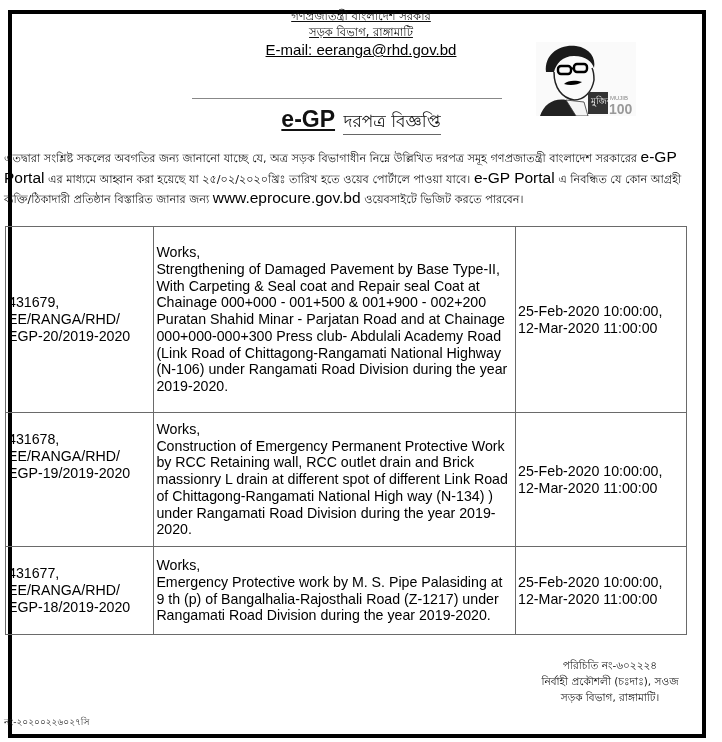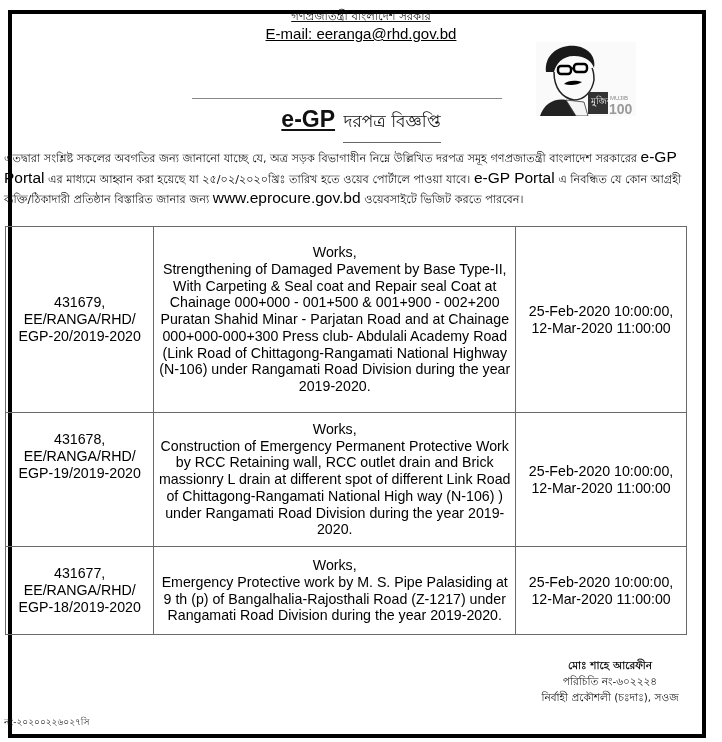--- a/index.html
+++ b/index.html
@@ -5,39 +5,40 @@
     html, body { margin: 0; padding: 0; background: #ffffff; }
     body { width: 722px; height: 742px; position: relative; overflow: hidden; font-family: "Liberation Sans", "DejaVu Sans", sans-serif; color: #111; }
     .frame { position: absolute; left: 8px; top: 10px; width: 690px; height: 720px; border: 4px solid #000; border-top-width: 4px; box-sizing: content-box; }
     .header { position: absolute; left: 0; top: 8px; width: 100%; text-align: center; }
     .hdr-line { font-family: "DejaVu Sans", sans-serif; font-size: 11.5px; line-height: 16px; color: #111; text-decoration: underline; }
     .email { font-size: 15px; line-height: 18px; text-decoration: underline; color: #000000; margin-top: 1px; }
     .hr-under-head { position: absolute; left: 192px; top: 98px; width: 310px; height: 1px; background: #888; }
     .logo { position: absolute; left: 536px; top: 42px; width: 100px; height: 74px; }
     .title { position: absolute; left: 0; top: 106px; width: 100%; text-align: center; }
     .title .egp { font-family: "Liberation Sans", sans-serif; font-weight: bold; font-size: 23px; text-decoration: underline; }
-    .title .bn { font-family: "DejaVu Sans", sans-serif; font-size: 17px; margin-left: 4px; border-bottom: 1px solid #666; padding-bottom: 11px; }
+    .title .bn { font-family: "DejaVu Sans", sans-serif; font-size: 17px; margin-left: 4px; border-bottom: 1px solid #666; padding-bottom: 3px; }
     .intro { position: absolute; left: 4px; top: 148px; width: 680px; font-family: "DejaVu Sans", sans-serif; font-size: 11.2px; line-height: 18.5px; color: #111; }
     .intro .en { font-family: "Liberation Sans", sans-serif; font-size: 15.5px; color: #000; }
     table.tenders { position: absolute; left: 5px; top: 226px; width: 682px; border-collapse: collapse; font-family: "Liberation Sans", sans-serif; font-size: 14.2px; line-height: 16.8px; color: #000; }
-    table.tenders td { border: 1.5px solid #6a6a6a; padding: 0 2px; vertical-align: middle; text-align: center; }
+    table.tenders td { border: 1.5px solid #6a6a6a; padding: 0 2px; vertical-align: middle; }
     td.c-id { width: 144px; }
     td.c-desc { width: 362px; vertical-align: top; }
     td.c-date { width: 168px; }
     .sign { position: absolute; left: 505px; top: 657px; width: 210px; text-align: center; font-family: "DejaVu Sans", sans-serif; font-size: 10.5px; line-height: 16px; color: #111; }
     .sign .name { font-weight: bold; }
     .memo { position: absolute; left: 4px; top: 707px; font-family: "DejaVu Sans", sans-serif; font-size: 9px; color: #222; margin-top: 8px; }
   </style>
 </head>
 <body>
 
 <div class="frame"></div>
 
 <div class="header">
   <div class="hdr-line">গণপ্রজাতন্ত্রী বাংলাদেশ সরকার</div>
+  <div class="hdr-line">সড়ক বিভাগ, রাঙ্গামাটি</div>
   <div class="email">E-mail: eeranga@rhd.gov.bd</div>
 </div>
 <div class="hr-under-head"></div>
 
 <div class="logo">
   <svg width="100" height="74" viewBox="0 0 100 74">
     <rect x="0" y="0" width="100" height="74" fill="#fafafa"></rect>
 
     <path d="M10 30 C8 12 24 2 40 4 C54 6 60 16 58 26 C56 20 50 14 38 14 C26 14 20 22 18 30 Z" fill="#1a1a1a"></path>
 
@@ -86,21 +87,21 @@
       </td>
     </tr>
     <tr style="height:134px;">
       <td class="c-id" style="vertical-align:top; padding-top:18px;">
         <div>431678,</div>
         <div>EE/RANGA/RHD/</div>
         <div>EGP-19/2019-2020</div>
       </td>
       <td class="c-desc">
         <div>Works,</div>
-        <div>Construction of Emergency Permanent Protective Work by RCC Retaining wall, RCC outlet drain and Brick massionry L drain at different spot of different Link Road of Chittagong-Rangamati National High way (N-106) ) under Rangamati Road Division during the year 2019-2020.</div>
+        <div>Construction of Emergency Permanent Protective Work by RCC Retaining wall, RCC outlet drain and Brick massionry L drain at different spot of different Link Road of Chittagong-Rangamati National High way (N-134) ) under Rangamati Road Division during the year 2019-2020.</div>
       </td>
       <td class="c-date">
         <div>25-Feb-2020 10:00:00,</div>
         <div>12-Mar-2020 11:00:00</div>
       </td>
     </tr>
     <tr style="height:88px;">
       <td class="c-id">
         <div>431677,</div>
         <div>EE/RANGA/RHD/</div>
@@ -112,18 +113,18 @@
       </td>
       <td class="c-date">
         <div>25-Feb-2020 10:00:00,</div>
         <div>12-Mar-2020 11:00:00</div>
       </td>
     </tr>
   </tbody>
 </table>
 
 <div class="sign">
-  <div class="name">মোঃ শাহে আরেফীন</div>
   <div>পরিচিতি নং-৬০২২২৪</div>
   <div>নির্বাহী প্রকৌশলী (চঃদাঃ), সওজ</div>
+  <div>সড়ক বিভাগ, রাঙ্গামাটি।</div>
 </div>
 
 <div class="memo">নং-২০২০০২২৬০২৭সি</div>
 
 </body></html>

